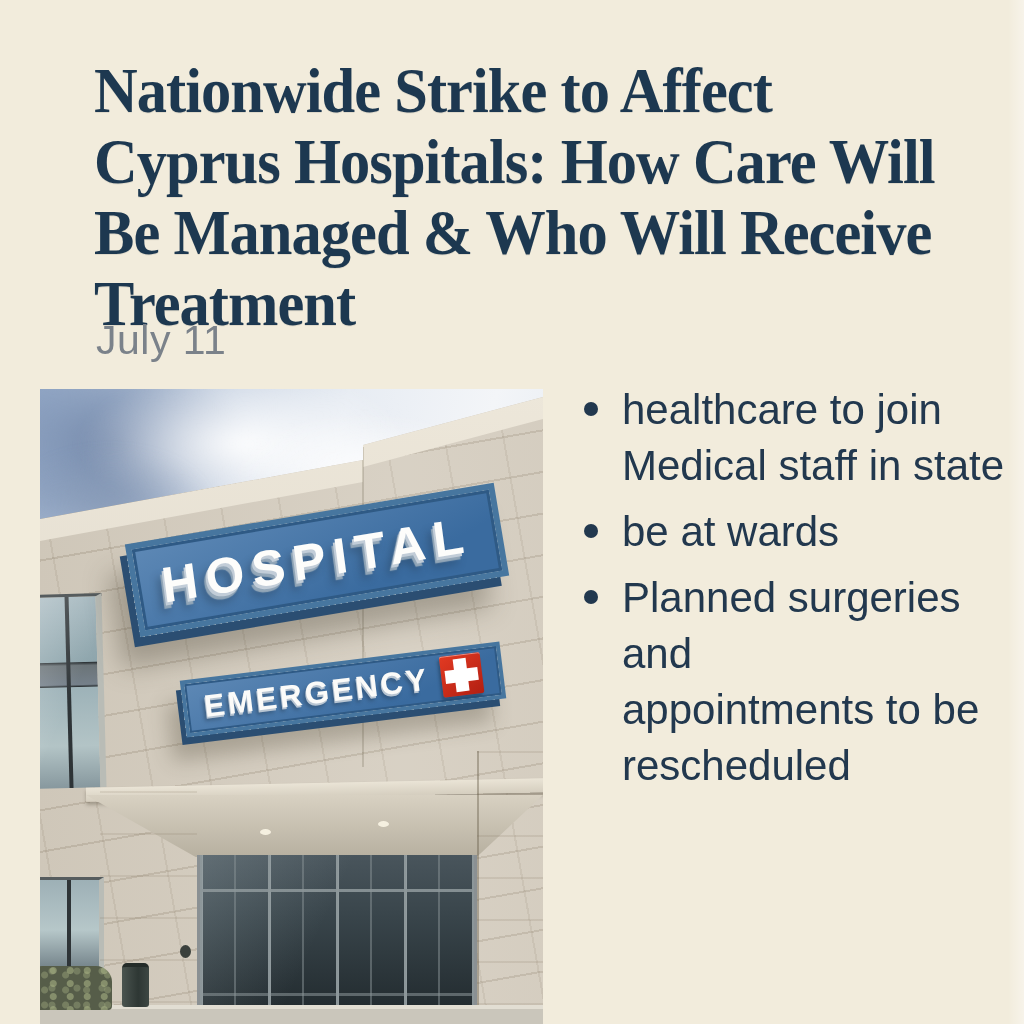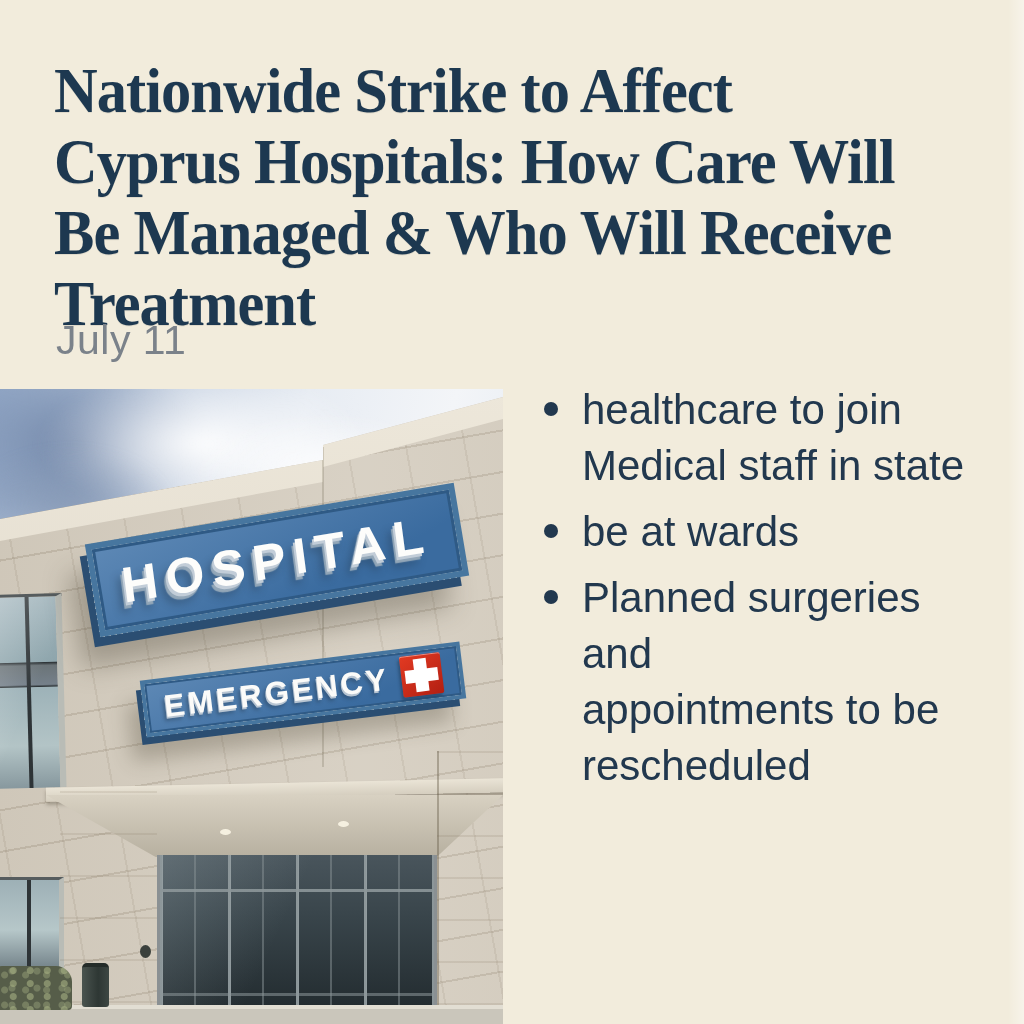--- a/index.html
+++ b/index.html
@@ -145,21 +145,21 @@
   .points{position:absolute;left:542px;top:382px;width:460px;margin:0;padding:0;list-style:none;
     color:#22384e;font-size:42px;line-height:56px;letter-spacing:0;}
   .points li{position:relative;padding-left:40px;margin-bottom:10px;}
   .points li::before{content:"";position:absolute;left:2px;top:20px;width:14px;height:14px;
     border-radius:50%;background:#22384e;}
   .point-line{display:block;}
 </style>
 </head>
 <body>
 
-<div style="position:absolute;inset:0;">
+<div style="position:absolute;inset:0;margin-left:40px;">
 
   <h1 class="headline">
     <span class="hl-line">Nationwide Strike to Affect</span>
     <span class="hl-line">Cyprus Hospitals: How Care Will</span>
     <span class="hl-line">Be Managed &amp; Who Will Receive</span>
     <span class="hl-line">Treatment</span>
   </h1>
 
   <div class="date">July 11</div>
 

